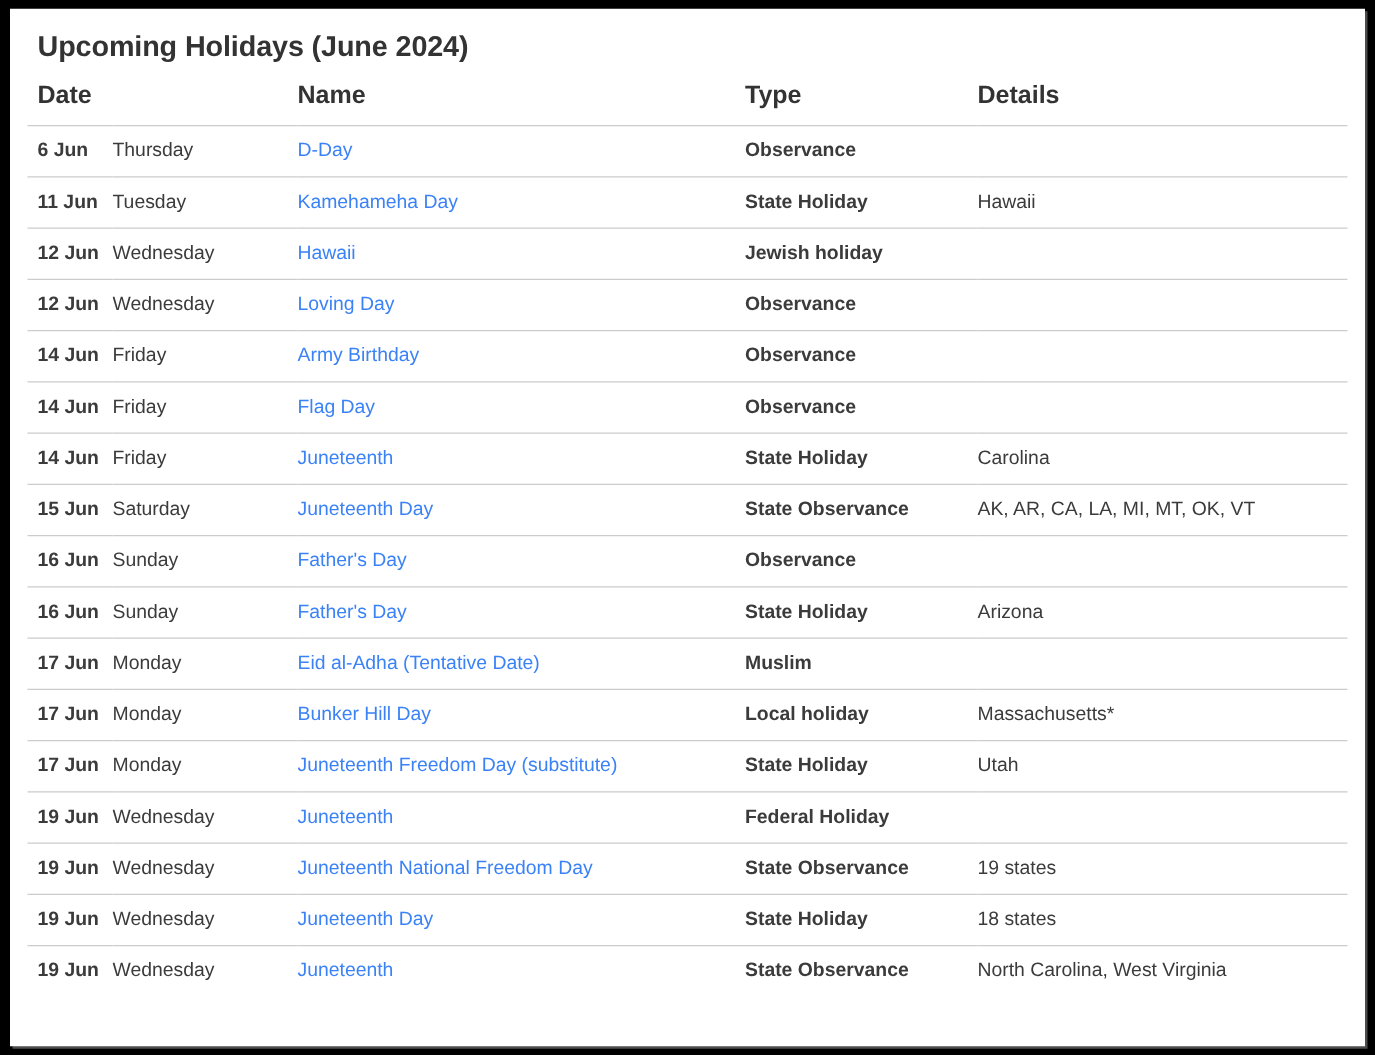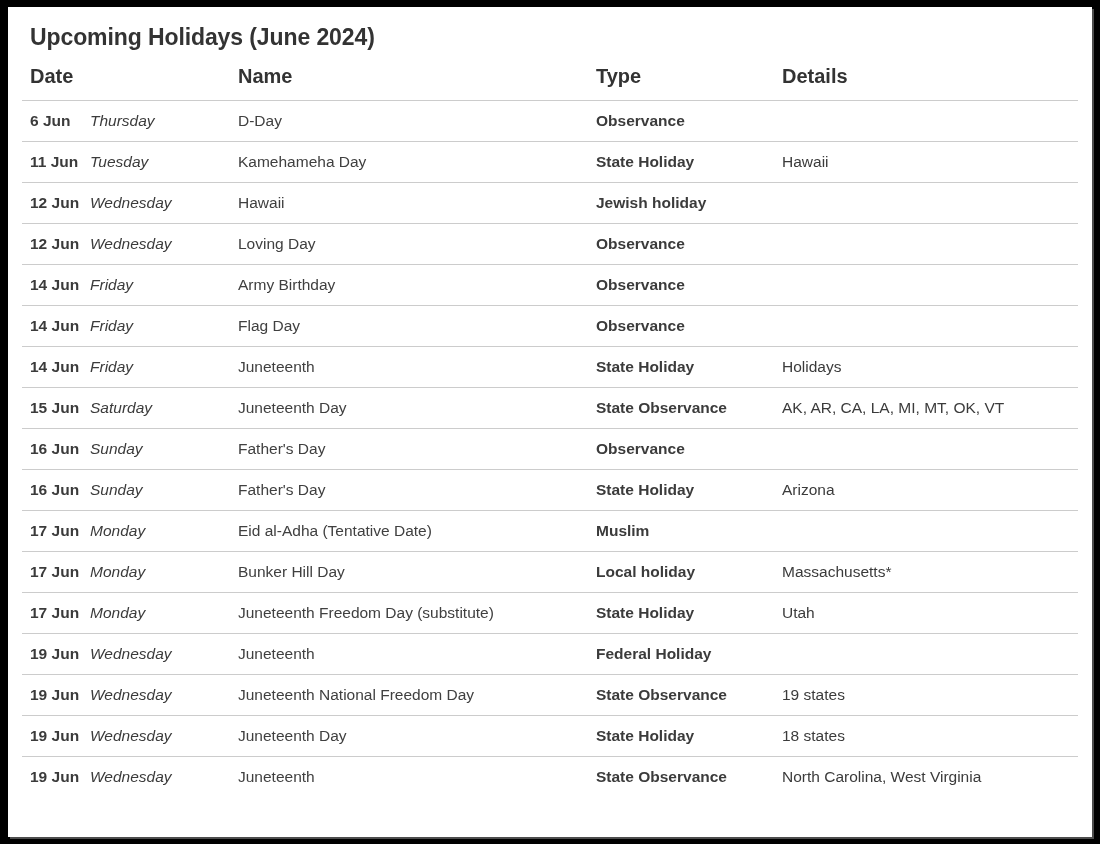--- a/index.html
+++ b/index.html
@@ -69,40 +69,40 @@
     color: #3b3b3b;
     padding: 11px 0 11px 0;
     border-bottom: 1px solid #cccccc;
     vertical-align: middle;
     white-space: nowrap;
     overflow: hidden;
   }
 
   
   .col-date    { width: 68px;  padding-left: 8px !important; }
-  .col-weekday { width: 148px; font-style: italic; }
+  .col-weekday { width: 148px; }
   .col-name    { width: 358px; }
   .col-type    { width: 186px; }
   .col-details { width: auto; }
 
   th.col-date    { padding-left: 8px; }
   th.col-name    { padding-left: 0; }
 
   td.cell-date {
     font-weight: bold;
     color: #333333;
   }
 
   td.cell-weekday { color: #3b3b3b; }
 
   td.cell-type    { color: #3b3b3b; font-weight: bold; }
   td.cell-details { color: #3b3b3b; }
 
   .holiday-link {
-    color: #404040;
+    color: #3b82f6;
     text-decoration: none;
     cursor: pointer;
   }
 
   tr.row-last td { border-bottom: none; }
 </style>
 </head>
 <body>
 
 <div id="page-frame">
@@ -162,21 +162,21 @@
               <td class="col-weekday cell-weekday">Friday</td>
               <td class="col-name cell-name"><a class="holiday-link">Flag Day</a></td>
               <td class="col-type cell-type">Observance</td>
               <td class="col-details cell-details"></td>
             </tr>
             <tr>
               <td class="col-date cell-date">14 Jun</td>
               <td class="col-weekday cell-weekday">Friday</td>
               <td class="col-name cell-name"><a class="holiday-link">Juneteenth</a></td>
               <td class="col-type cell-type">State Holiday</td>
-              <td class="col-details cell-details">Holidays</td>
+              <td class="col-details cell-details">Carolina</td>
             </tr>
             <tr>
               <td class="col-date cell-date">15 Jun</td>
               <td class="col-weekday cell-weekday">Saturday</td>
               <td class="col-name cell-name"><a class="holiday-link">Juneteenth Day</a></td>
               <td class="col-type cell-type">State Observance</td>
               <td class="col-details cell-details">AK, AR, CA, LA, MI, MT, OK, VT</td>
             </tr>
             <tr>
               <td class="col-date cell-date">16 Jun</td>

